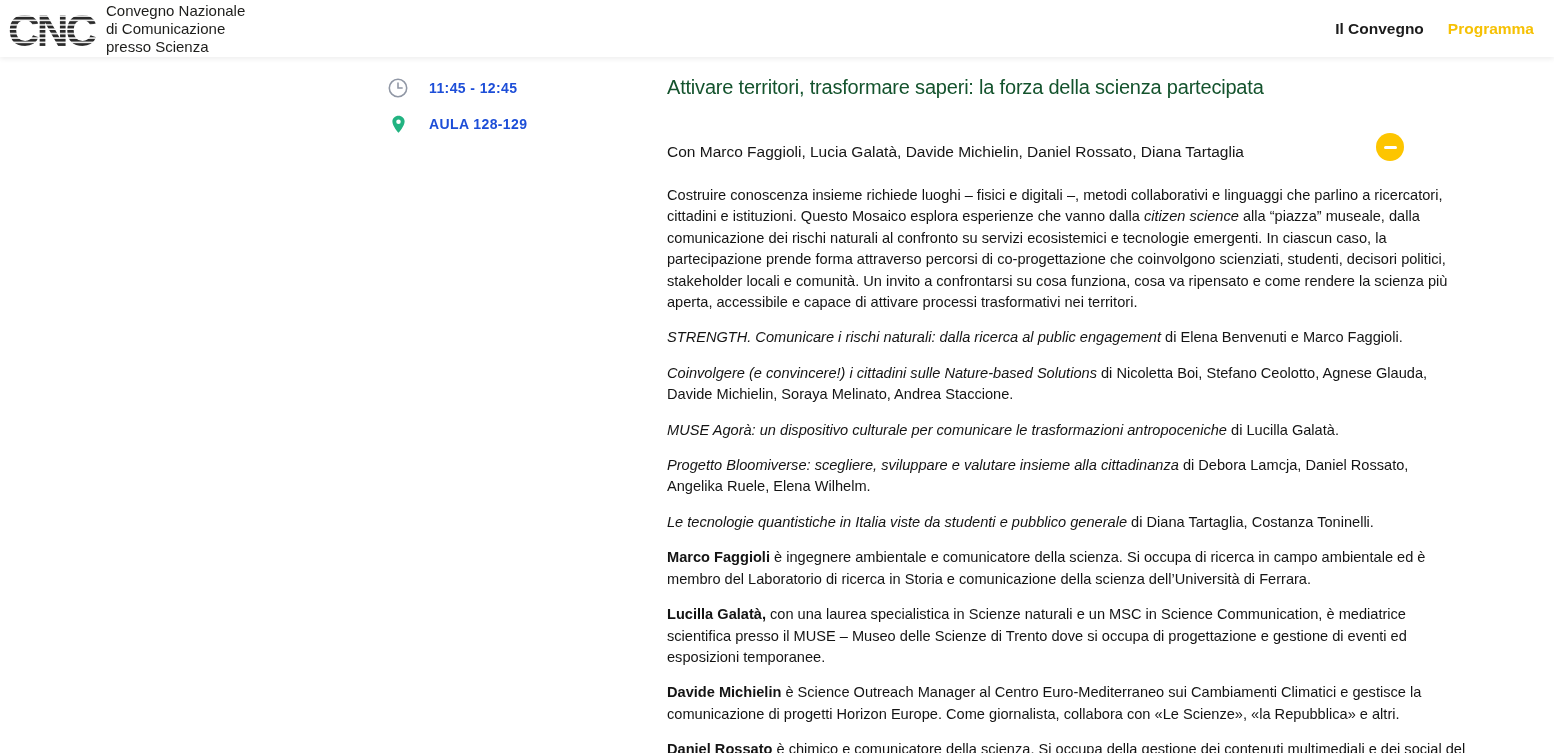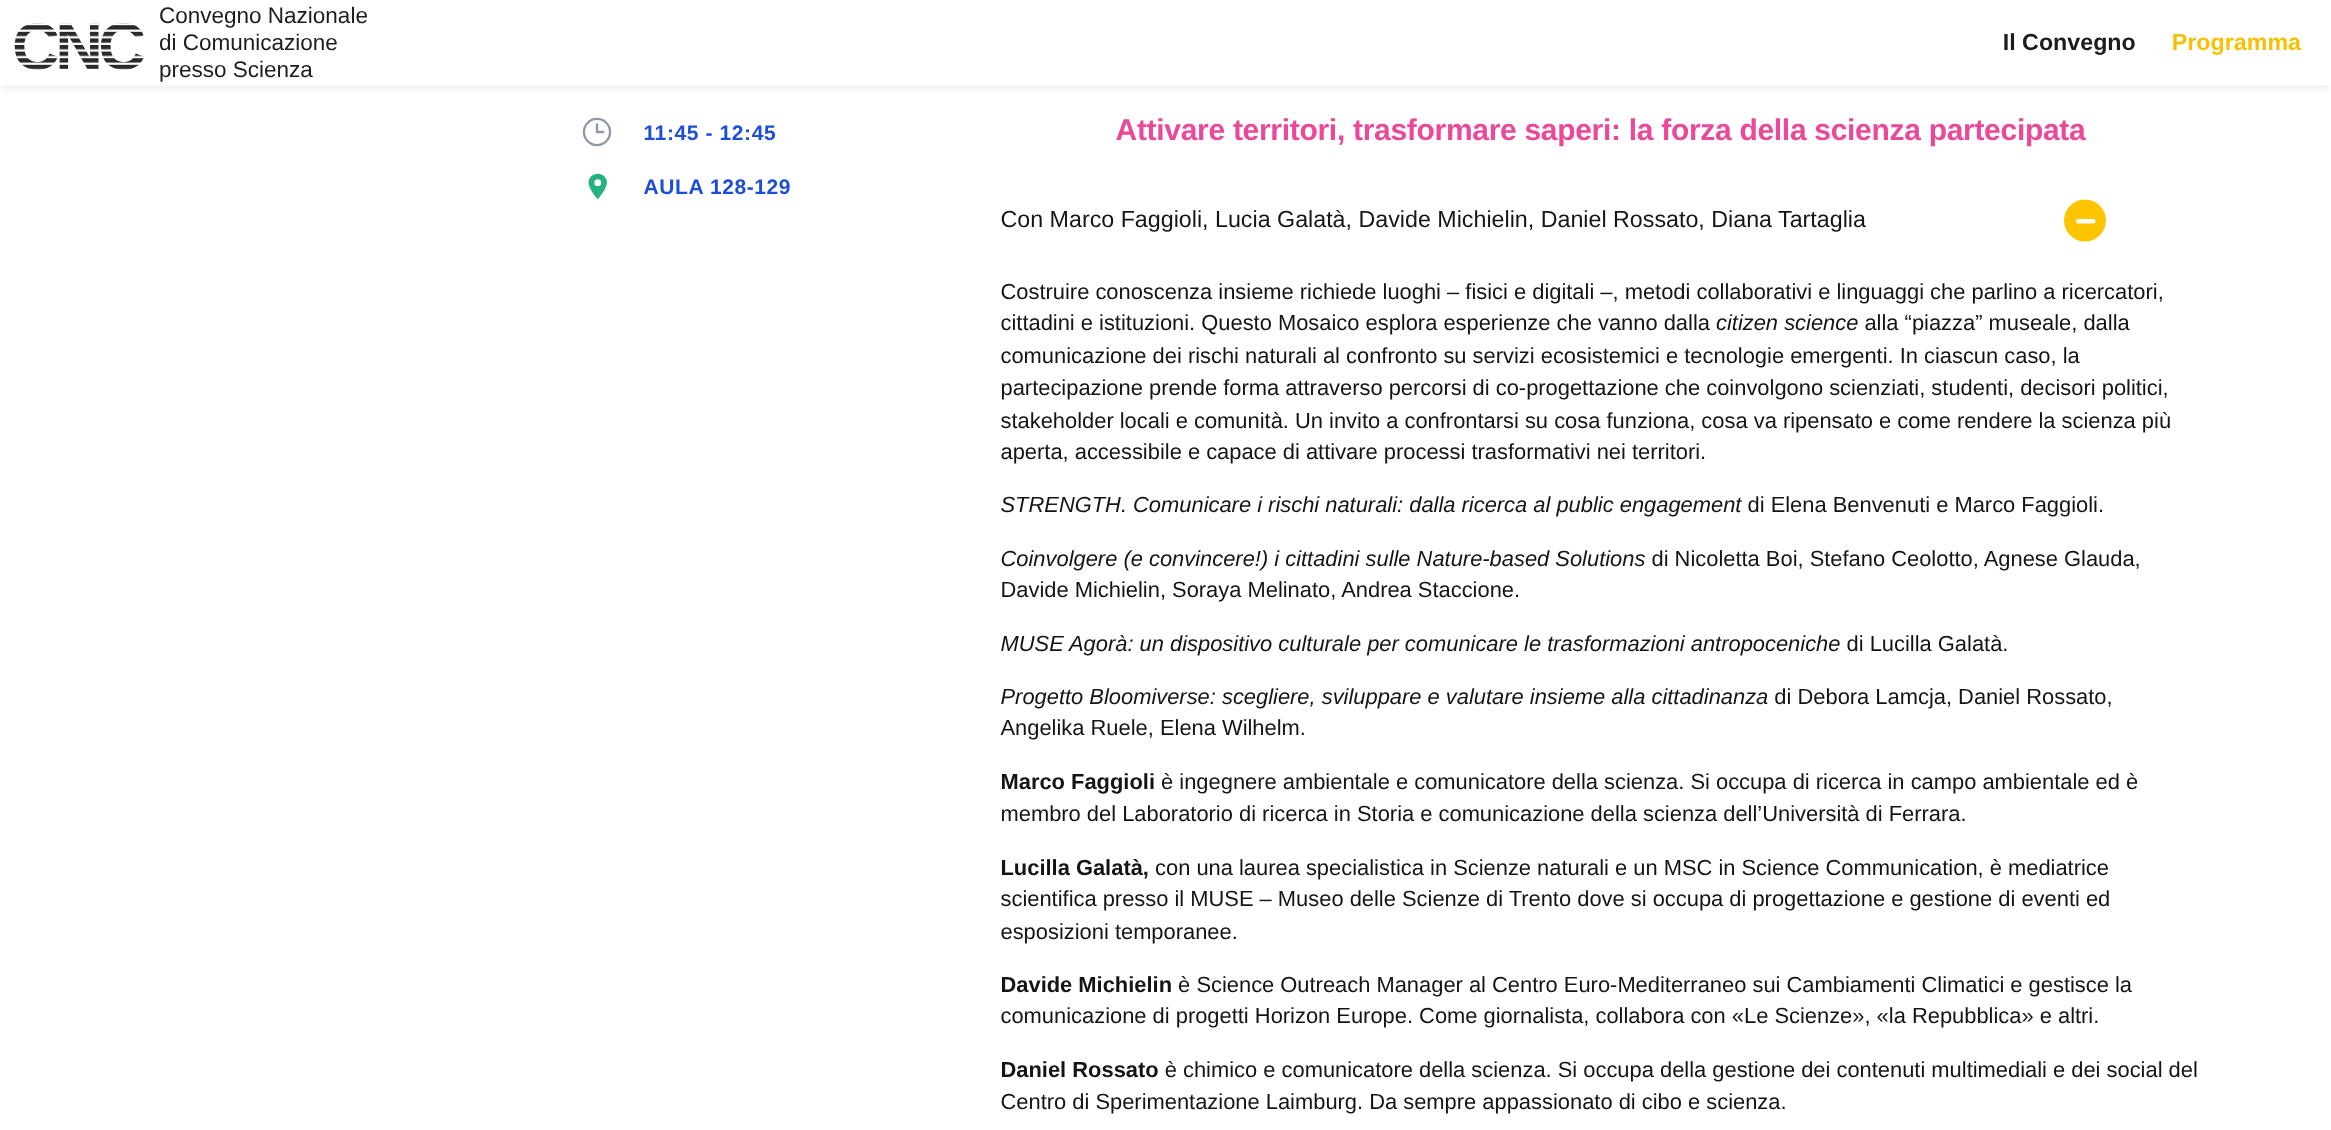--- a/index.html
+++ b/index.html
@@ -22,22 +22,22 @@
   .nav-item.active { color:#f6c104; }
 
   
   .content { display:flex; padding-top:19px; background:#fff; }
   .meta-col { margin-left:386px; width:281px; flex:none; }
   .meta-row { display:flex; align-items:center; margin-bottom:12px; }
   .meta-icon { width:24px; height:24px; flex:none; display:flex; align-items:center; justify-content:center; }
   .meta-label { margin-left:19px; font-weight:700; font-size:14px; letter-spacing:.4px; color:#1d4ed8; }
 
   .main-col { width:800px; flex:none; }
-  .session-title { color:#ec4899; font-size:20px; font-weight:700; letter-spacing:-0.2px; margin-bottom:34px;text-align:center; }
-  .subtitle-row { display:flex; align-items:center; justify-content:space-between; margin-bottom:24px; }
+  .session-title { color:#14532d; font-size:20px; font-weight:400; letter-spacing:-0.2px; margin-bottom:34px; }
+  .subtitle-row { display:flex; align-items:flex-end; justify-content:space-between; margin-bottom:24px; }
   .speakers { font-size:15.5px; color:#161616; }
   .collapse-btn {
     width:28px; height:28px; border-radius:50%; background:#fdc500; border:none;
     display:flex; align-items:center; justify-content:center; cursor:pointer;
     margin-right:63px; flex:none;
   }
   .collapse-btn .bar { width:13px; height:3px; background:#fff; border-radius:2px; }
 
   .body-text p { font-size:14.6px; line-height:21.4px; color:#141414; margin-bottom:14px; }
   .body-text em { font-style:italic; }
@@ -101,20 +101,21 @@
       </button>
     </div>
 
     <div class="body-text">
       <p><span>Costruire conoscenza insieme richiede luoghi – fisici e digitali –, metodi collaborativi e linguaggi che parlino a ricercatori, cittadini e istituzioni. Questo Mosaico esplora esperienze che vanno dalla </span><span style="font-style: italic;">citizen science</span><span> alla “piazza” museale, dalla comunicazione dei rischi naturali al confronto su servizi ecosistemici e tecnologie emergenti. In ciascun caso, la partecipazione prende forma attraverso percorsi di co-progettazione che coinvolgono scienziati, studenti, decisori politici, stakeholder locali e comunità. Un invito a confrontarsi su cosa funziona, cosa va ripensato e come rendere la scienza più aperta, accessibile e capace di attivare processi trasformativi nei territori.</span></p>
 
       <p><em>STRENGTH. Comunicare i rischi naturali: dalla ricerca al public engagement</em><span> di Elena Benvenuti e Marco Faggioli.</span></p>
       <p><em>Coinvolgere (e convincere!) i cittadini sulle Nature-based Solutions</em><span> di Nicoletta Boi, Stefano Ceolotto, Agnese Glauda, Davide Michielin, Soraya Melinato, Andrea Staccione.</span></p>
       <p><em>MUSE Agorà: un dispositivo culturale per comunicare le trasformazioni antropoceniche</em><span> di Lucilla Galatà.</span></p>
       <p><em>Progetto Bloomiverse: scegliere, sviluppare e valutare insieme alla cittadinanza</em><span> di Debora Lamcja, Daniel Rossato, Angelika Ruele, Elena Wilhelm.</span></p>
+      <p><em>Le tecnologie quantistiche in Italia viste da studenti e pubblico generale</em><span> di Diana Tartaglia, Costanza Toninelli.</span></p>
 
       <p><strong>Marco Faggioli</strong><span> è ingegnere ambientale e comunicatore della scienza. Si occupa di ricerca in campo ambientale ed è membro del Laboratorio di ricerca in Storia e comunicazione della scienza dell’Università di Ferrara.</span></p>
       <p><strong>Lucilla Galatà,</strong><span> con una laurea specialistica in Scienze naturali e un MSC in Science Communication, è mediatrice scientifica presso il MUSE – Museo delle Scienze di Trento dove si occupa di progettazione e gestione di eventi ed esposizioni temporanee.</span></p>
       <p><strong>Davide Michielin</strong><span> è Science Outreach Manager al Centro Euro-Mediterraneo sui Cambiamenti Climatici e gestisce la comunicazione di progetti Horizon Europe. Come giornalista, collabora con «Le Scienze», «la Repubblica» e altri.</span></p>
       <p><strong>Daniel Rossato</strong><span> è chimico e comunicatore della scienza. Si occupa della gestione dei contenuti multimediali e dei social del Centro di Sperimentazione Laimburg. Da sempre appassionato di cibo e scienza.</span></p>
 
     </div>
   </div>
 </div>
 

